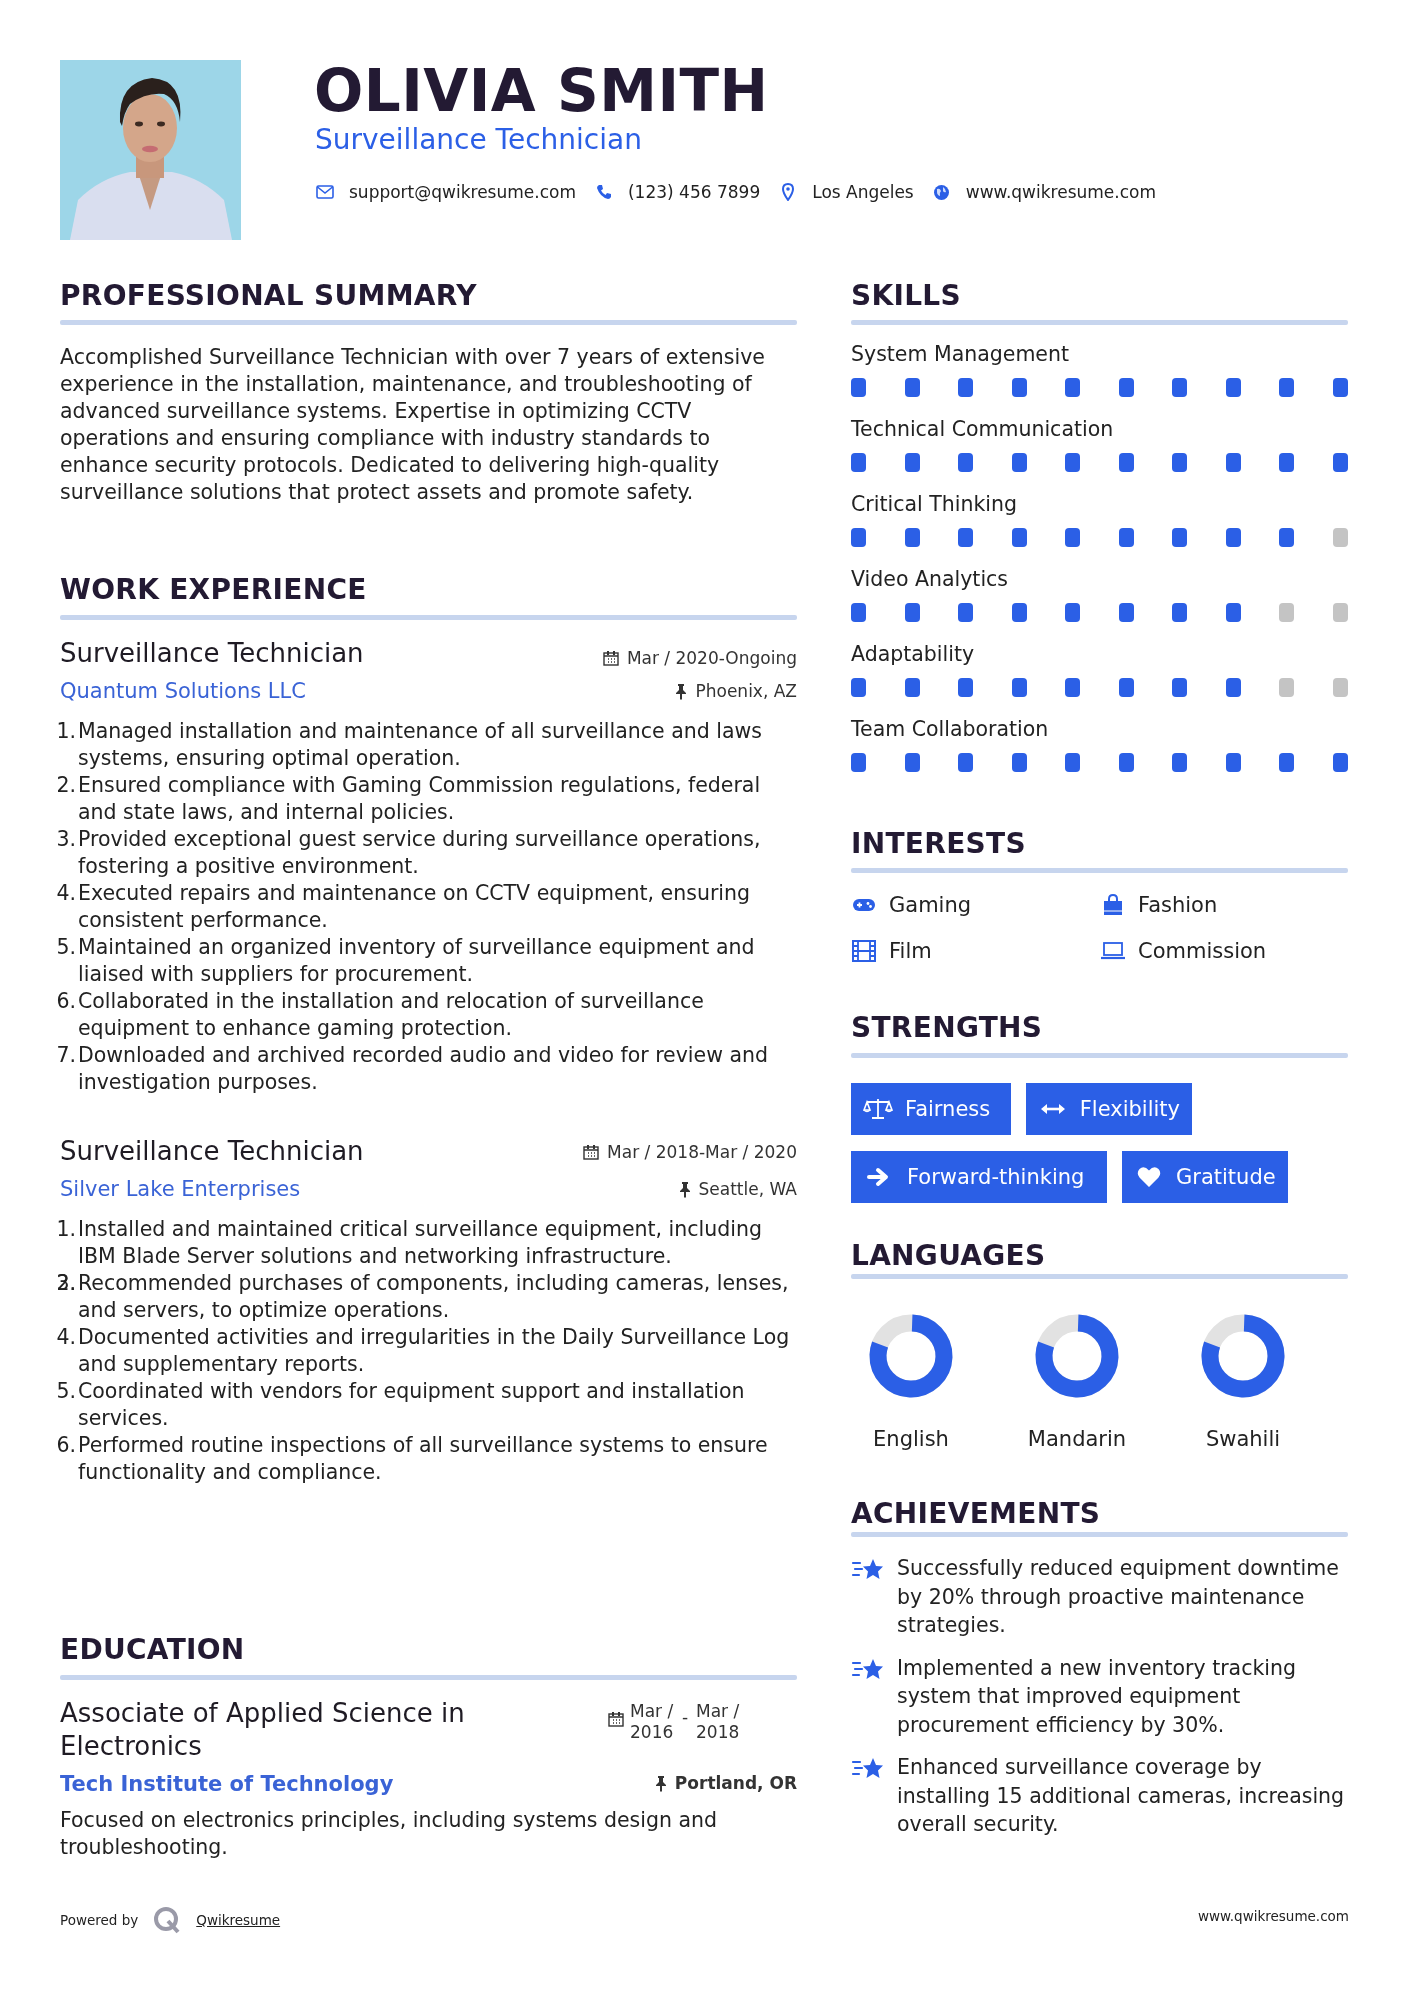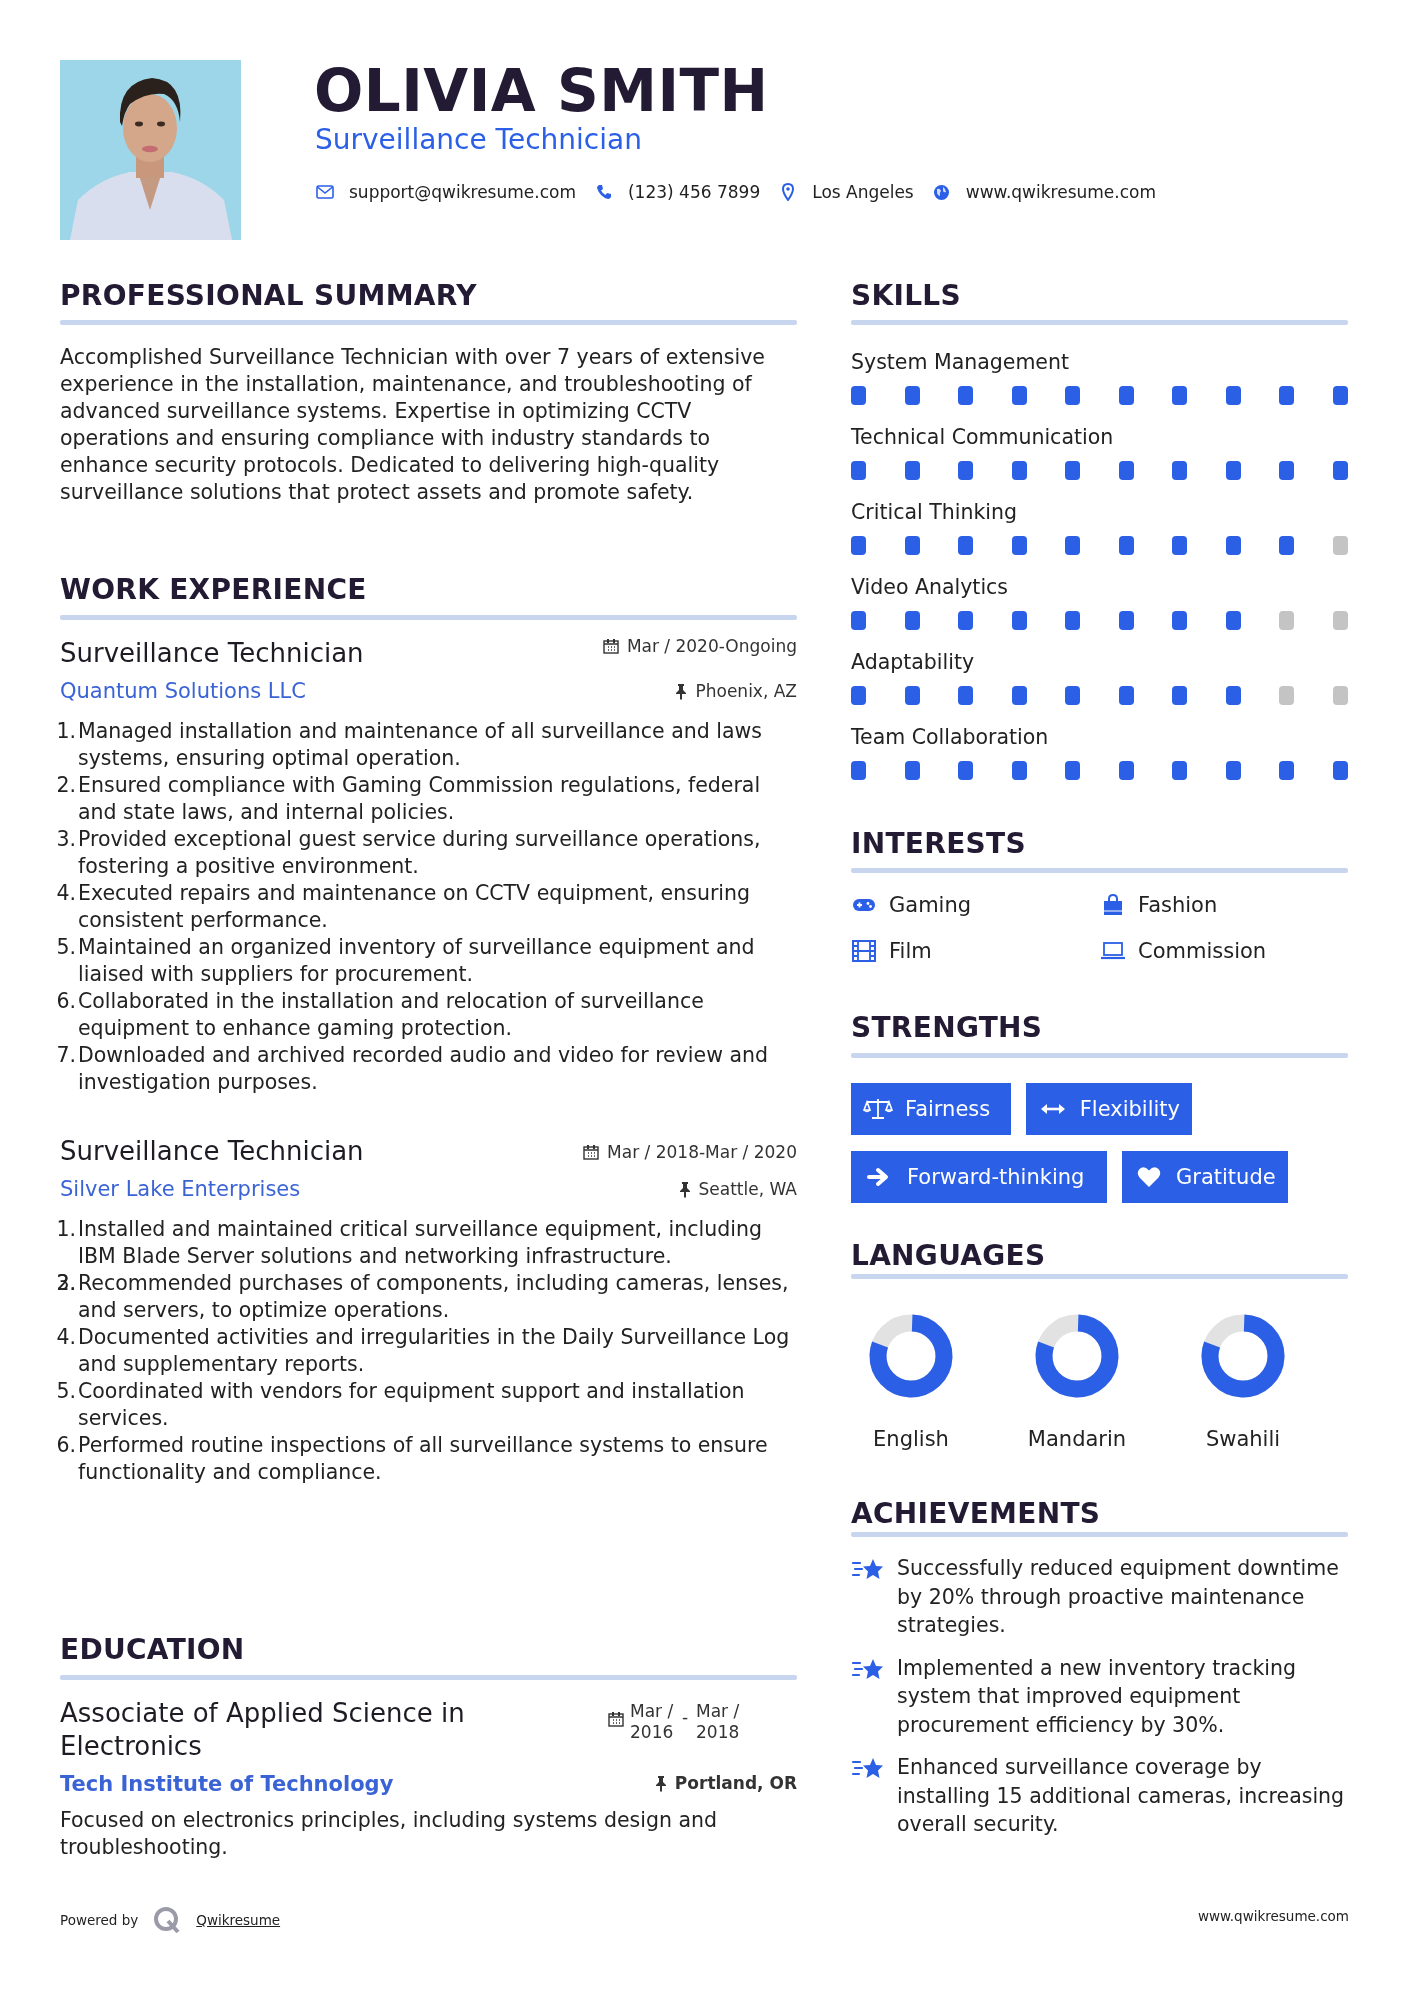--- a/index.html
+++ b/index.html
@@ -155,21 +155,21 @@
 <div class="abs left sec-h" style="top:278px;">PROFESSIONAL SUMMARY</div>
 <div class="abs left sec-line" style="top:320px;"></div>
 <div class="abs left para" style="top:344px; width:737px;">Accomplished Surveillance Technician with over 7 years of extensive experience in the installation, maintenance, and troubleshooting of advanced surveillance systems. Expertise in optimizing CCTV operations and ensuring compliance with industry standards to enhance security protocols. Dedicated to delivering high-quality surveillance solutions that protect assets and promote safety.</div>
 
 <div class="abs left sec-h" style="top:572px;">WORK EXPERIENCE</div>
 <div class="abs left sec-line" style="top:615px;"></div>
 
 <div class="abs" style="left:60px; top:636px; width:737px;">
   <div style="position:relative; height:40px;">
     <div class="job-title">Surveillance Technician</div>
-    <div class="meta" style="position:absolute; right:0; top:0;">
+    <div class="meta" style="position:absolute; right:0; top:12px;">
       <span class="mi">
         <svg width="16" height="16" viewBox="0 0 16 16">
             <rect x="1" y="3" width="14" height="12" fill="none" stroke="#333" stroke-width="1.4"></rect>
             <path d="M1 6 H15 M5 9 H6 M8 9 H9 M11 9 H12 M5 12 H6 M8 12 H9 M11 12 H12" stroke="#333" stroke-width="1.4"></path>
             <rect x="4" y="1" width="2" height="4" fill="#333"></rect>
             <rect x="10" y="1" width="2" height="4" fill="#333"></rect>
           </svg>
       </span>
       <span>Mar / 2020-Ongoing</span>
     </div>
@@ -271,21 +271,21 @@
       </span>
       <span>Portland, OR</span>
     </div>
   </div>
   <div class="para">Focused on electronics principles, including systems design and troubleshooting.</div>
 </div>
 
 <div class="abs right sec-h" style="top:278px;">SKILLS</div>
 <div class="abs right sec-line" style="top:320px;"></div>
 
-<div class="abs right" style="top:340px;margin-top:8px;">
+<div class="abs right" style="top:340px;">
   <div style="height:75px;">
     <div class="skill-label">System Management</div>
     <div class="dots">
       <span class="dot"></span>
         <span class="dot"></span>
         <span class="dot"></span>
         <span class="dot"></span>
         <span class="dot"></span>
         <span class="dot"></span>
         <span class="dot"></span>

